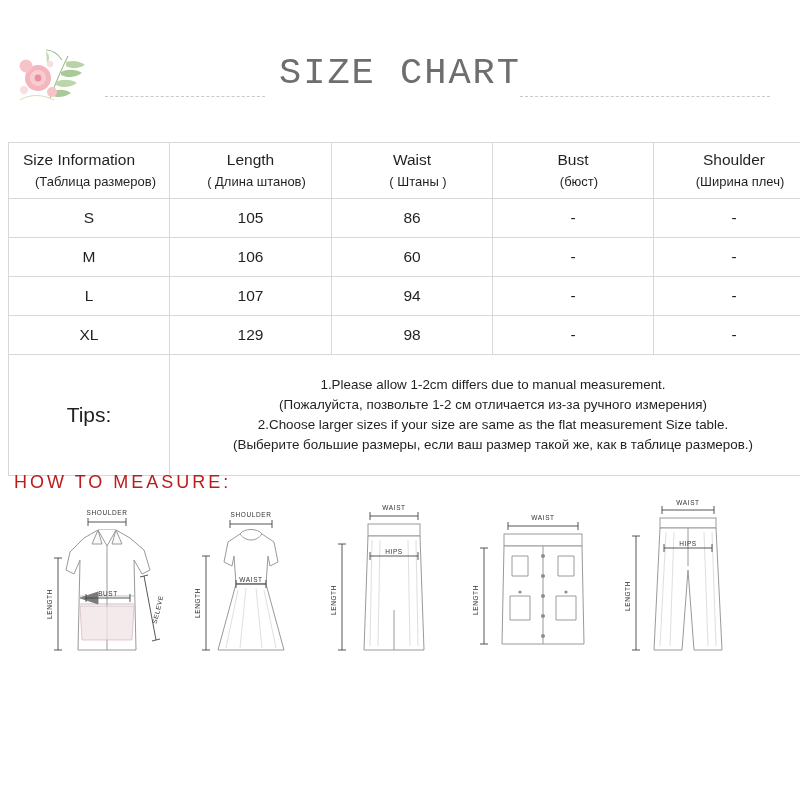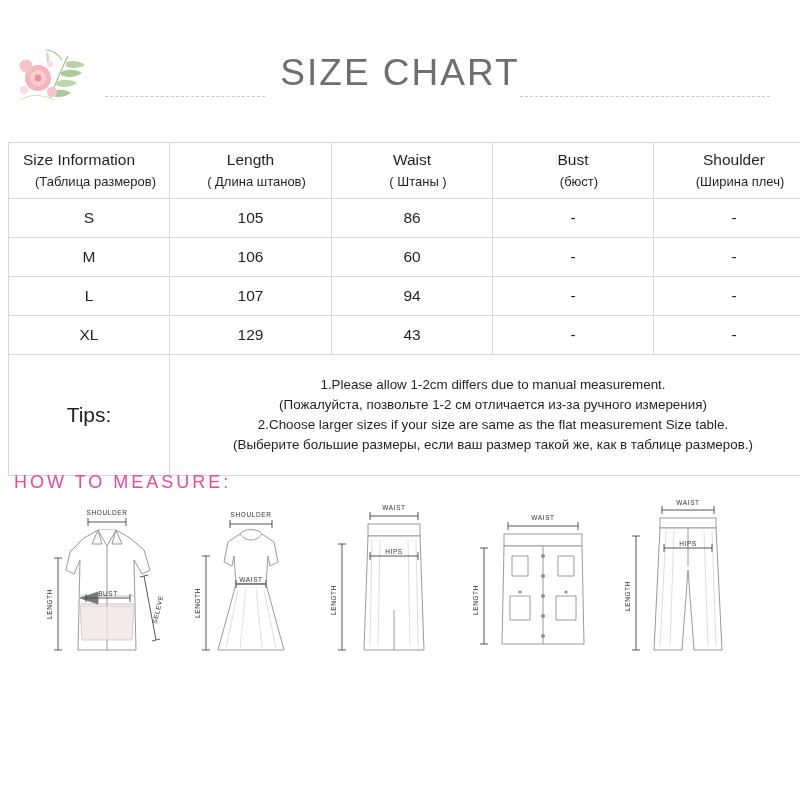--- a/index.html
+++ b/index.html
@@ -31,21 +31,21 @@
     top: 48px;
     width: 80px;
     height: 62px;
   }
   .title {
     position: absolute;
     left: 0;
     top: 52px;
     width: 800px;
     text-align: center;
-    font-family: Liberation Sans, sans-serif;
+    font-family: Liberation Mono, monospace;
     font-size: 37px;
     letter-spacing: 2px;
     color: #6e6e6e;
     font-weight: 400;
   }
   .title-rule-left, .title-rule-right {
     position: absolute;
     top: 96px;
     height: 1px;
     border-top: 1px dashed #c9c9c9;
@@ -101,21 +101,21 @@
     line-height: 1.48;
   }
 
   
   .htm-title {
     position: absolute;
     left: 14px;
     top: 472px;
     font-size: 18px;
     letter-spacing: 3px;
-    color: #ec4899;
+    color: #b91c1c;
     font-family: "Liberation Sans", sans-serif;
   }
   .figures {
     position: absolute;
     left: 0;
     top: 500px;
     width: 800px;
     height: 190px;
   }
   .fig {
@@ -211,21 +211,21 @@
       <tr class="data-row">
         <td>L</td>
         <td>107</td>
         <td>94</td>
         <td>-</td>
         <td>-</td>
       </tr>
       <tr class="data-row">
         <td>XL</td>
         <td>129</td>
-        <td>43</td>
+        <td>98</td>
         <td>-</td>
         <td>-</td>
       </tr>
 
       <tr class="tips-row">
         <td class="tips-label">Tips:</td>
         <td class="tips-body" colspan="4">
           <div>1.Please allow 1-2cm differs due to manual measurement.</div>
           <div> (Пожалуйста, позвольте 1-2 см отличается из-за ручного измерения)</div>
           <div>2.Choose larger sizes if your size are same as the flat measurement Size table.</div>

